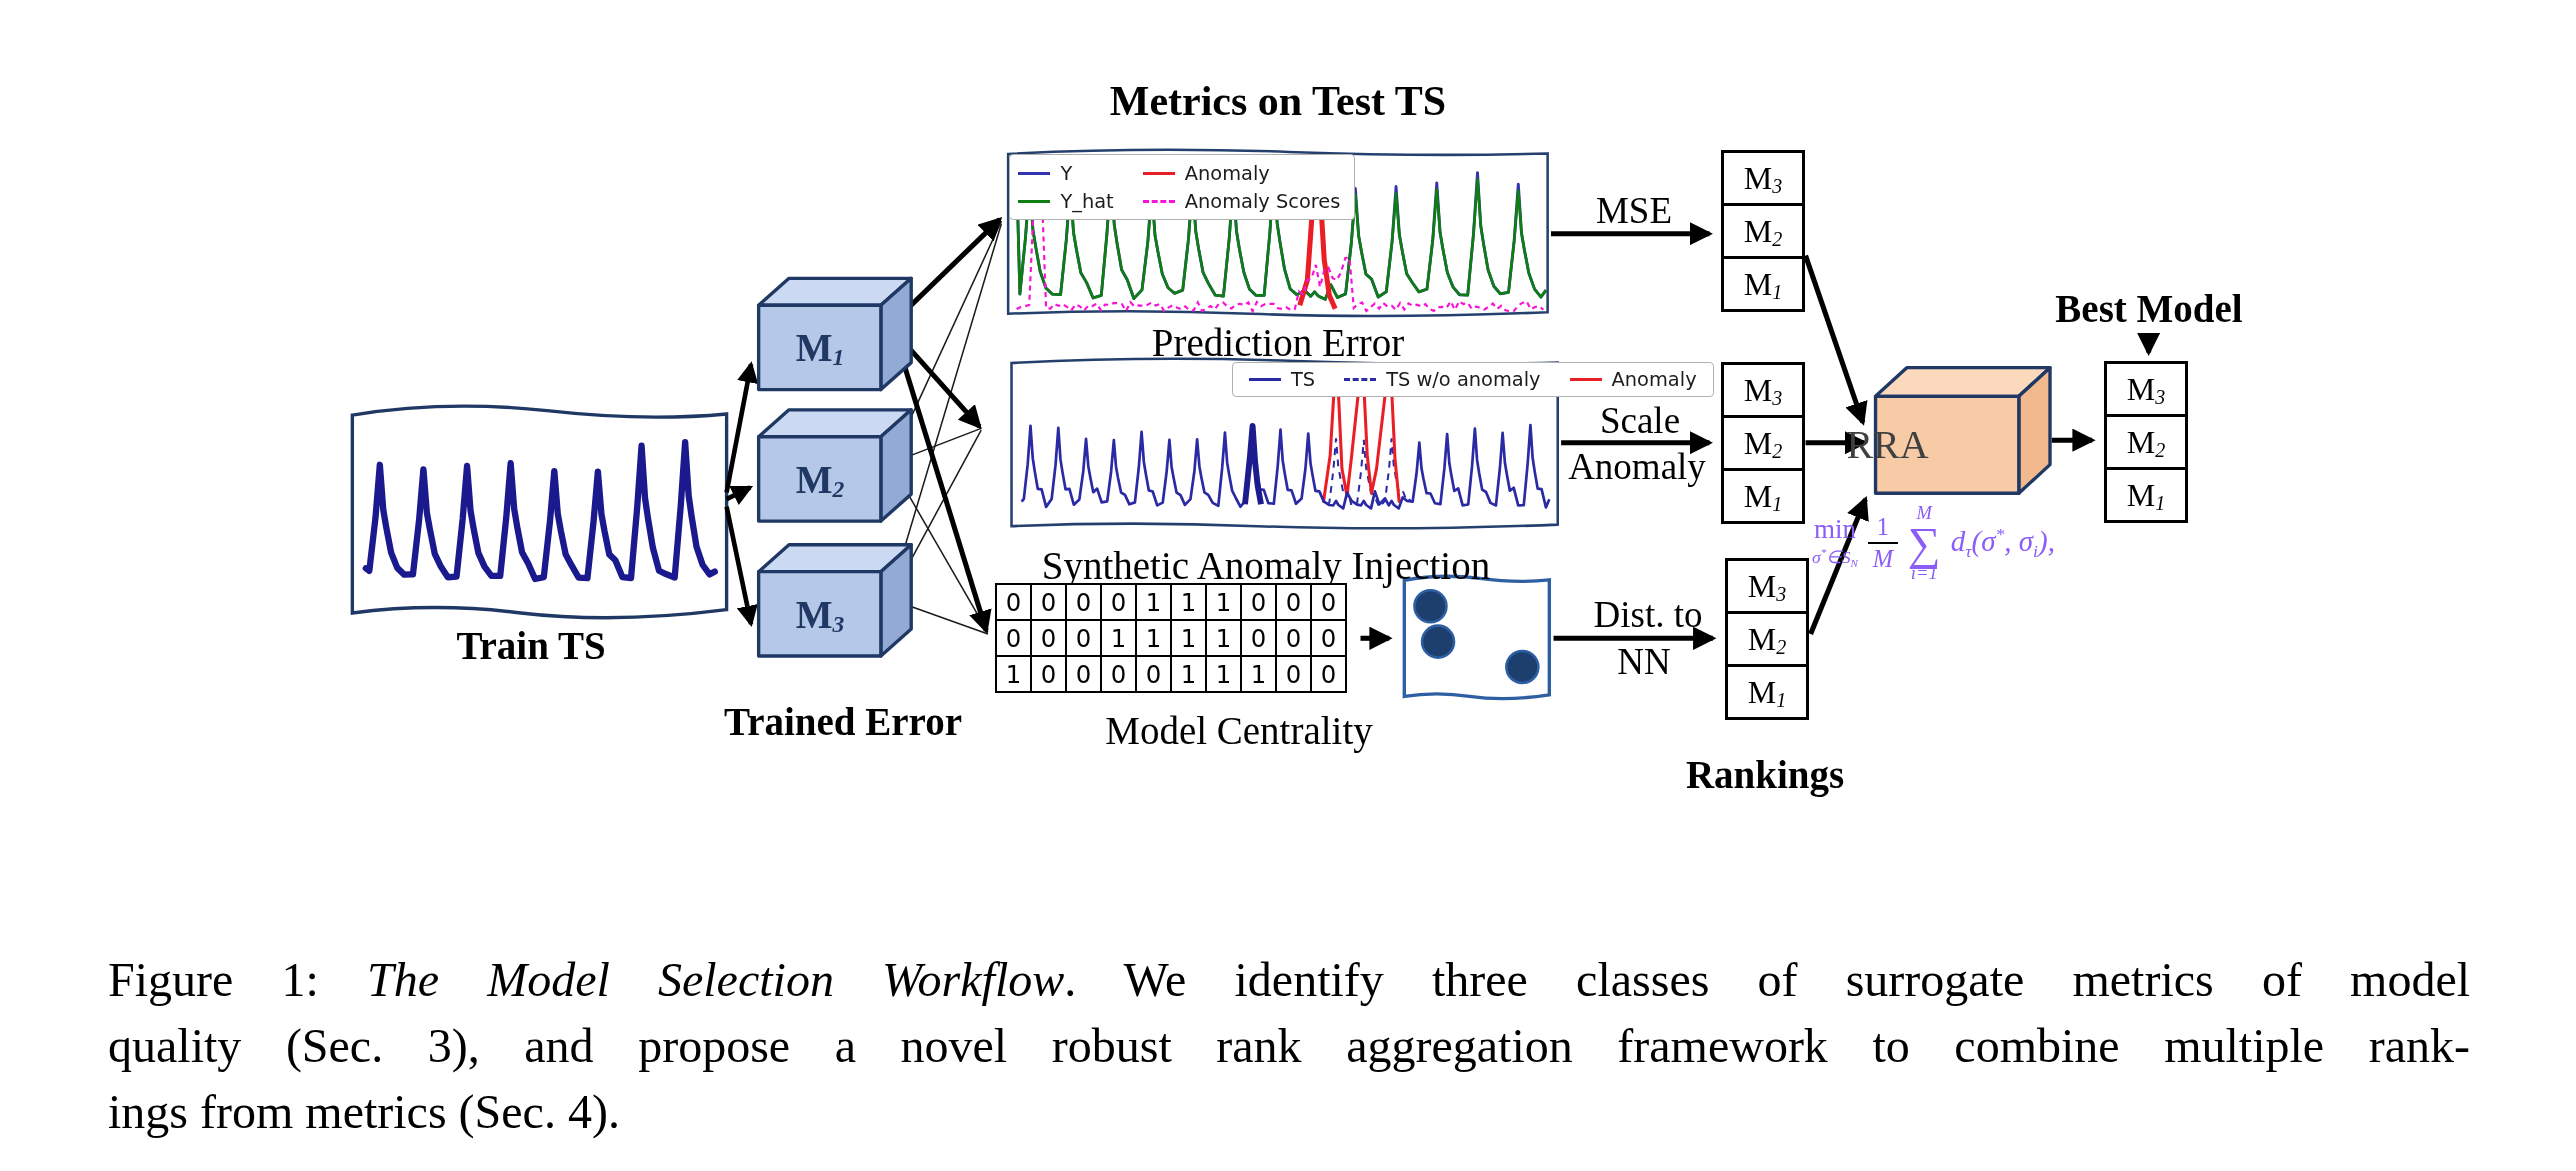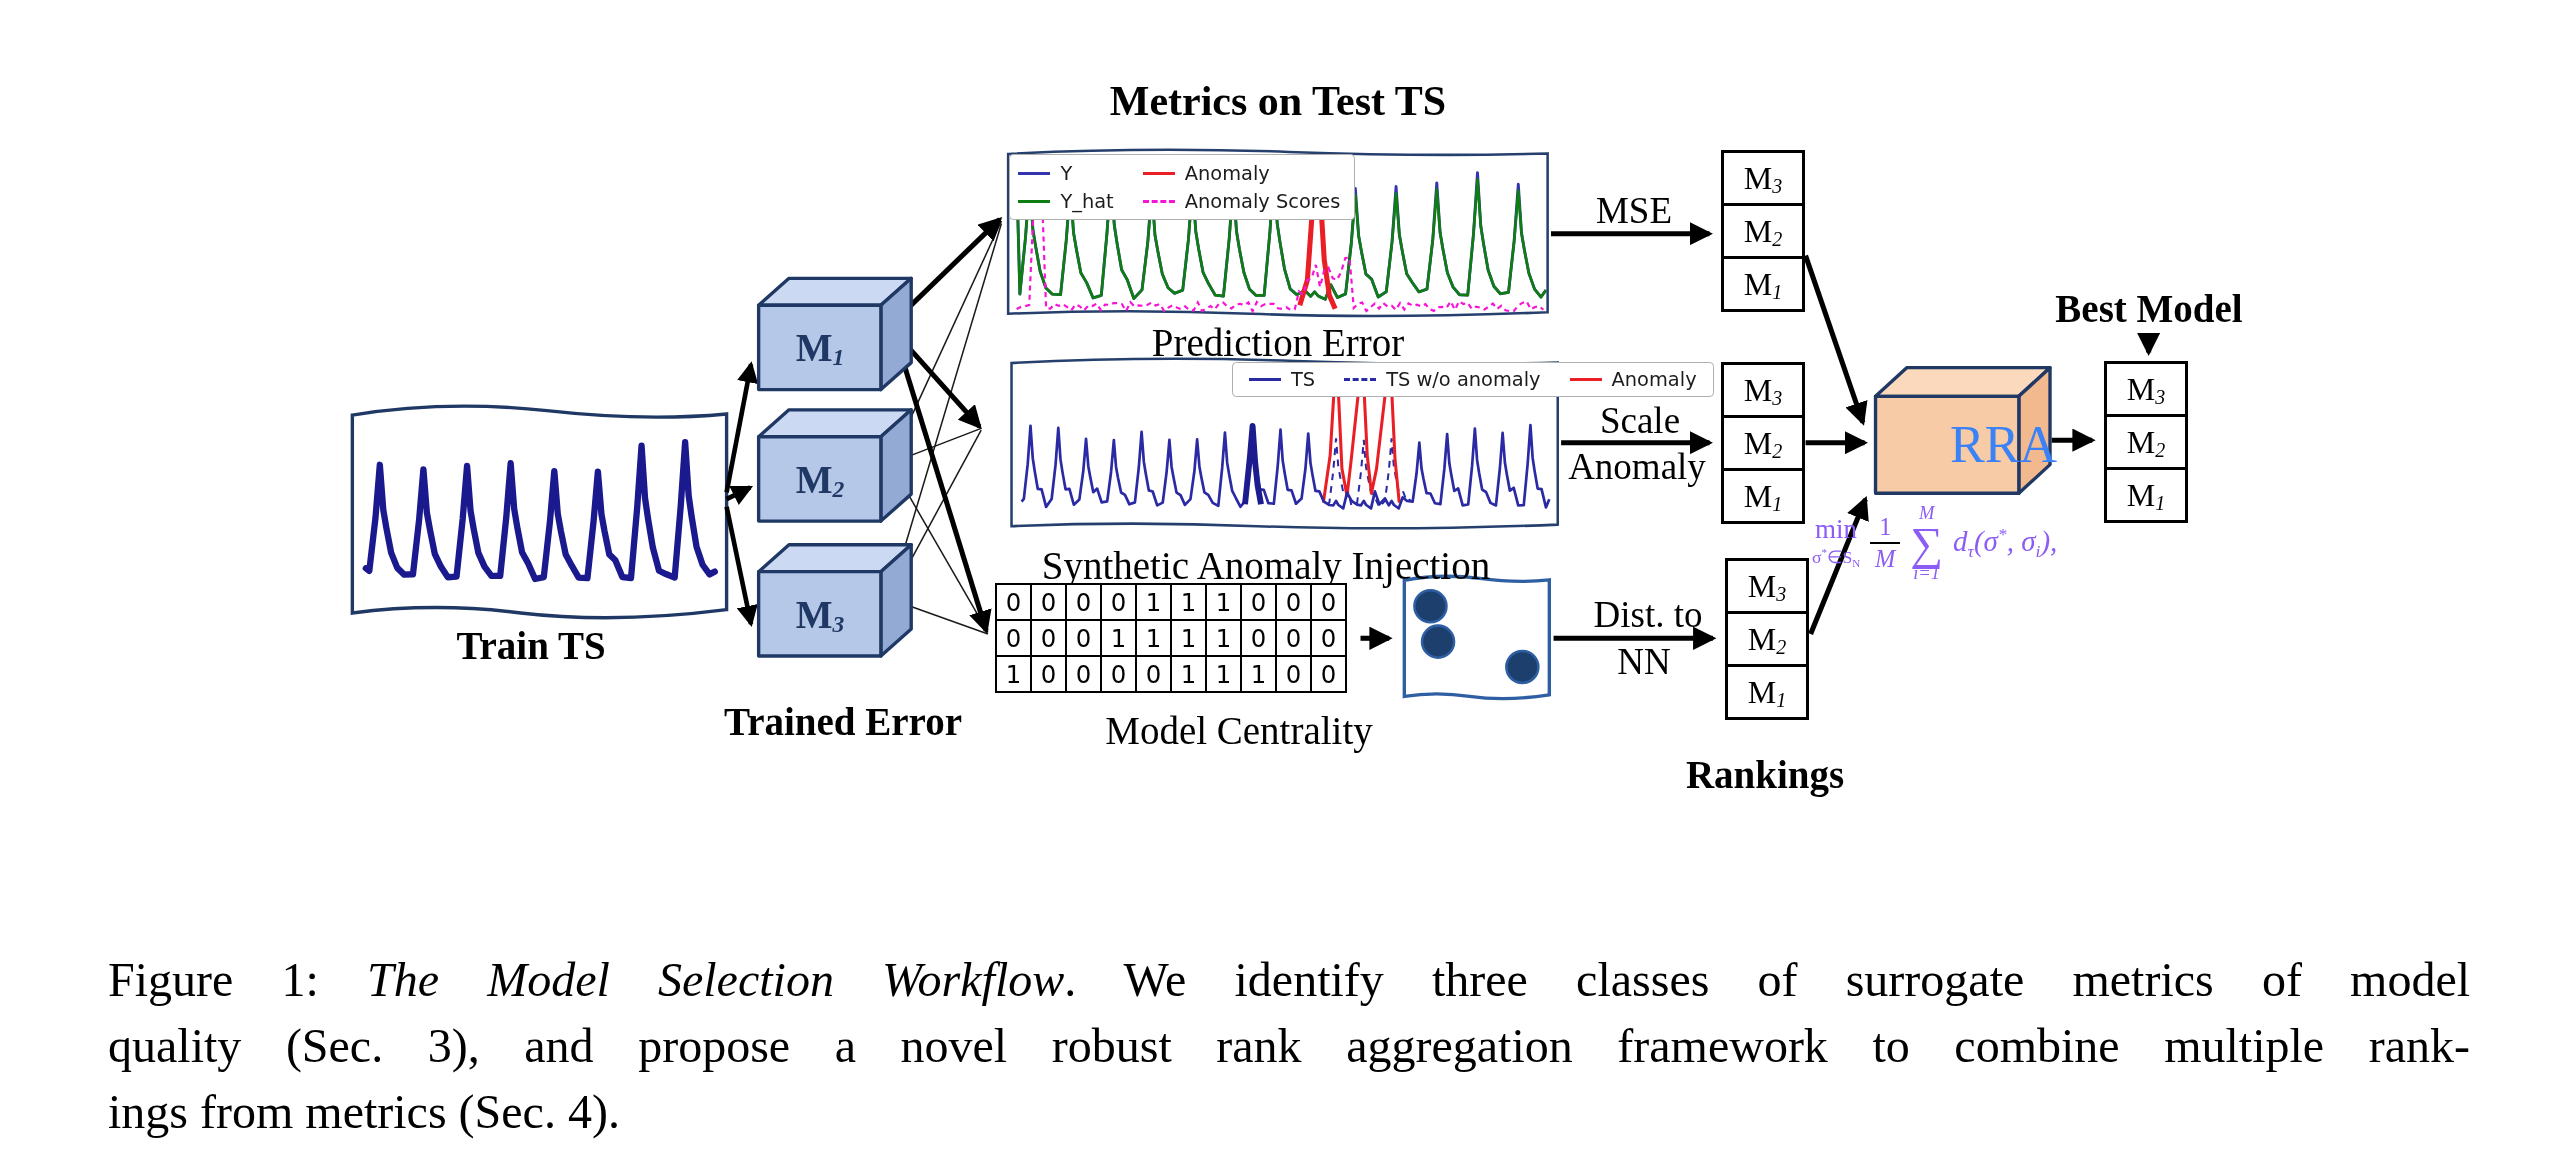--- a/index.html
+++ b/index.html
@@ -9,22 +9,22 @@
 
   .lbl{position:absolute;font-family:"Liberation Serif",serif;font-size:37px;color:#000;
        white-space:nowrap;transform:translateX(-50%);line-height:1.1;}
   .lbl.bold{font-weight:bold;}
   .lbl.title{font-size:42px;font-weight:bold;}
 
   
   .cube-lbl{position:absolute;width:122px;height:84px;display:flex;align-items:center;
             justify-content:center;color:#1f3864;font-weight:bold;font-size:39px;}
   .cube-lbl .ms{font-size:23.6px;font-style:italic;position:relative;top:10px;}
-  .rra-lbl{position:absolute;left:1932px;top:396px;width:143px;height:97px;display:flex;
-           align-items:center;justify-content:center;color:#3b82f6;font-size:52px;}
+  .rra-lbl{position:absolute;left:1816px;top:396px;width:143px;height:97px;display:flex;
+           align-items:center;justify-content:center;color:#404040;font-size:40px;}
 
   
   .stack{position:absolute;width:78px;background:#fff;border:3.4px solid #000;}
   .stack .cell{height:50px;border-bottom:3.4px solid #000;display:flex;align-items:center;
                justify-content:center;font-size:32px;background:#fff;}
   .stack .cell:last-child{border-bottom:none;}
   .stack .ms{font-size:20px;font-style:italic;position:relative;top:8.4px;}
 
   
   .matrix{position:absolute;left:995px;top:583px;border-collapse:collapse;background:#fff;}
@@ -39,21 +39,21 @@
   .legend .sw.dashed{border-top-style:dashed;}
   .legend1{left:1009px;top:154px;display:grid;grid-template-columns:auto auto;
            column-gap:29px;row-gap:5px;padding:6.7px 13.5px 6.7px 8.4px;}
   .legend2{left:1232px;top:362px;display:flex;gap:29px;padding:5px 16px;}
 
   
   .formula{position:absolute;left:1812px;top:504px;display:flex;align-items:center;gap:10px;
            color:#8b5cf6;font-family:"Liberation Serif",serif;}
   .fcol{display:flex;flex-direction:column;align-items:center;line-height:1;}
   .fmin{font-size:27px;}
-  .fminsub{font-size:17.7px;margin-top:4px;}
+  .fminsub{font-size:17.7px;font-style:italic;margin-top:4px;}
   .fminsub sup{font-size:11px;} .fminsub sub{font-size:11px;}
   .fnum{font-size:24.4px;} .fden{font-size:24.4px;font-style:italic;}
   .fbar{width:30px;border-top:2.5px solid #000;margin:2.5px 0;}
   .fsumtop{font-size:18.5px;font-style:italic;}
   .fsum{font-size:46px;line-height:0.9;}
   .fsumbot{font-size:18.5px;font-style:italic;}
   .fbody{font-size:29px;font-style:italic;}
   .fbody sub{font-size:17.7px;} .fbody sup{font-size:17.7px;}
 
   

